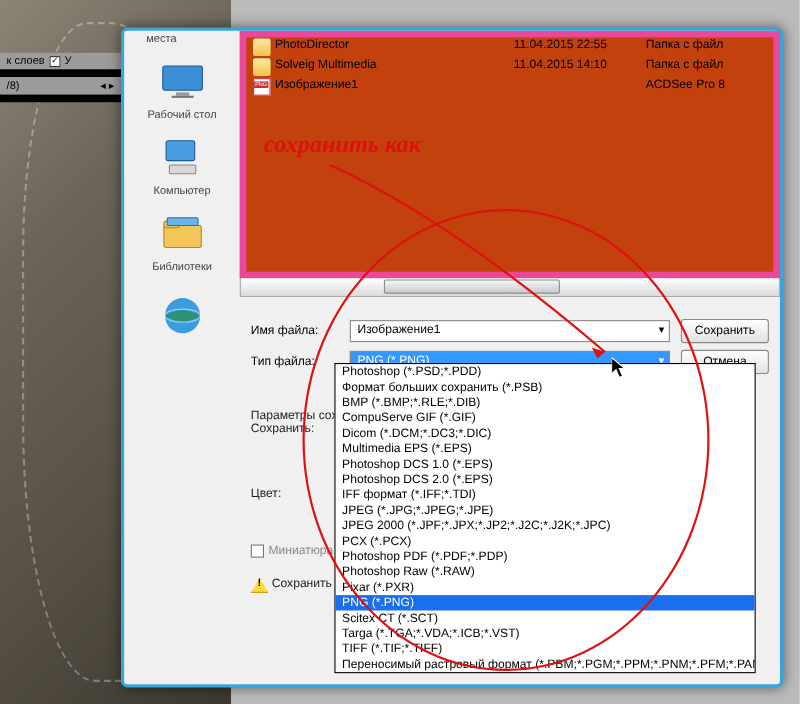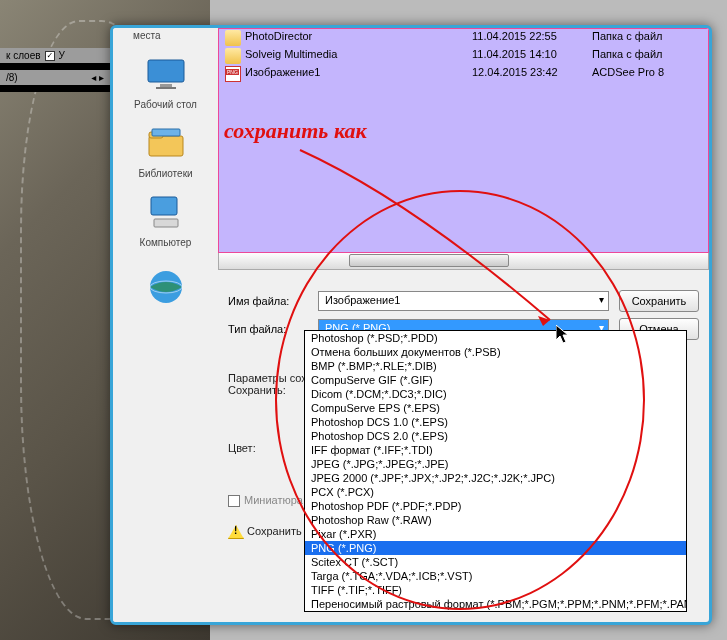--- a/index.html
+++ b/index.html
@@ -9,21 +9,21 @@
   .ps-top { position: absolute; left: 0; top: 48px; width: 110px; }
   .ps-strip { background: #9c9c9c; color: #000; font-size: 10px; padding: 2px 6px; border-bottom: 7px solid #000000; display: flex; align-items: center; gap: 4px; }
   .ps-check { width: 10px; height: 10px; background: #fff; border: 1px solid #333; display: inline-block; }
   .ps-check::after { content: "✓"; font-size: 8px; position: relative; top: -3px; left: 1px; }
   .dialog { position: absolute; left: 110px; top: 25px; right: 15px; bottom: 15px; background: #f0f0f0; border: 3px solid #38a5d8; border-radius: 6px; box-shadow: 0 0 12px rgba(0,0,0,.5); overflow: hidden; }
   .places { position: absolute; left: 0; top: 0; width: 105px; bottom: 0; background: #f0f0f0; padding: 0 20px; }
   .place { text-align: center; margin-top: 12px; cursor: pointer; }
   .place-icon { width: 42px; height: 42px; margin: 0 auto 4px; display: flex; align-items: center; justify-content: center; }
   .place-label { font-size: 10px; color: #444; }
   .main { position: absolute; left: 105px; right: 0; top: 0; bottom: 0; }
-  .filelist { background: #c4b5fd; border: 1px solid #ec4899; height: 225px; overflow: hidden; }
+  .filelist { background: #c2410c; border: 6px solid #ec4899; height: 225px; overflow: hidden; }
   .frow { display: flex; padding: 1px 6px; font-size: 11px; }
   .fico { width: 16px; height: 16px; margin-right: 4px; }
   .fname { flex: 1; }
   .fdate { width: 120px; text-align: left; }
   .ftype { width: 110px; text-align: left; overflow: hidden; white-space: nowrap; }
   .folder-ico { background: linear-gradient(#ffe9a3,#f0c24c); border-radius: 2px; }
   .png-ico { background: #fff; border: 1px solid #c33; position: relative; }
   .png-ico::after { content: "PNG"; position: absolute; top: 2px; left: 0; font-size: 5px; background: #c33; color: #fff; padding: 0 1px; }
   .hscroll { height: 17px; background: linear-gradient(#fefefe,#dcdcdc); border: 1px solid #aaa; border-top: none; position: relative; }
   .hscroll-thumb { position: absolute; left: 130px; top: 1px; width: 160px; height: 13px; background: linear-gradient(#f5f5f5,#cacaca); border: 1px solid #888; border-radius: 2px; }
@@ -36,21 +36,21 @@
   .btn { width: 80px; height: 22px; background: linear-gradient(#fefefe,#e2e2e2); border: 1px solid #888; border-radius: 3px; font-size: 11px; cursor: pointer; }
   .options { padding: 6px 10px 0; color: #222; }
   .opt-row { display: flex; align-items: flex-start; margin-bottom: 4px; }
   .opt-label { width: 175px; }
   .warn-ico { width: 16px; height: 14px; display: inline-block; background: #ffdc3a; clip-path: polygon(50% 0,100% 100%,0 100%); border: 1px solid #c59a00; position: relative; }
   .warn-ico::after { content: "!"; position: absolute; left: 5px; top: -1px; font-size: 10px; font-weight: bold; color: #000; }
   .chk { width: 12px; height: 12px; background: #fff; border: 1px solid #777; display: inline-block; margin-right: 4px; vertical-align: middle; }
   .dropdown { position: absolute; left: 304px; top: 330px; width: 383px; background: #fff; border: 1px solid #000; font-size: 11px; z-index: 50; }
   .dd-item { padding: 0 6px; height: 14px; line-height: 14px; white-space: nowrap; overflow: hidden; cursor: pointer; }
   .dd-item.hl { background: #1a6fef; color: #fff; }
-  .annot { position: absolute; left: 224px; top: 118px; color: #e01010; font: italic bold 22px Georgia, serif; z-index: 60; pointer-events: none; }
+  .annot { position: absolute; left: 240px; top: 118px; color: #e01010; font: italic bold 22px Georgia, serif; z-index: 60; pointer-events: none; }
   .oval { position: absolute; left: 275px; top: 190px; width: 370px; height: 420px; border: 2px solid #e01010; border-radius: 50%; z-index: 59; pointer-events: none; }
   .arrow { position: absolute; left: 290px; top: 140px; z-index: 60; pointer-events: none; }
   .cursor { position: absolute; left: 556px; top: 325px; z-index: 70; pointer-events: none; }
 </style>
 </head>
 <body>
 
 <div class="bg-photo"></div>
 
 <div class="ps-top">
@@ -75,35 +75,35 @@
             <rect x="2" y="2" width="36" height="22" rx="2" fill="#3b8fd6" stroke="#1a5a99"></rect>
             <rect x="14" y="26" width="12" height="3" fill="#999"></rect>
             <rect x="10" y="29" width="20" height="2" fill="#777"></rect>
           </svg>
       </div>
       <div class="place-label">Рабочий стол</div>
     </div>
     <div class="place">
       <div class="place-icon">
         <svg width="40" height="34" viewBox="0 0 40 34">
+            <rect x="5" y="2" width="26" height="18" rx="2" fill="#4a9edf" stroke="#1a5a99"></rect>
+            <rect x="8" y="24" width="24" height="8" rx="1" fill="#d8d8d8" stroke="#888"></rect>
+          </svg>
+      </div>
+      <div class="place-label">Компьютер</div>
+    </div>
+    <div class="place">
+      <div class="place-icon">
+        <svg width="40" height="34" viewBox="0 0 40 34">
             <rect x="3" y="10" width="34" height="20" rx="2" fill="#f3c659" stroke="#b8871f"></rect>
             <rect x="3" y="6" width="14" height="6" rx="2" fill="#f3c659" stroke="#b8871f"></rect>
             <rect x="6" y="3" width="28" height="7" rx="1" fill="#6cb2e8" stroke="#2a6fa8"></rect>
           </svg>
       </div>
       <div class="place-label">Библиотеки</div>
-    </div>
-    <div class="place">
-      <div class="place-icon">
-        <svg width="40" height="34" viewBox="0 0 40 34">
-            <rect x="5" y="2" width="26" height="18" rx="2" fill="#4a9edf" stroke="#1a5a99"></rect>
-            <rect x="8" y="24" width="24" height="8" rx="1" fill="#d8d8d8" stroke="#888"></rect>
-          </svg>
-      </div>
-      <div class="place-label">Компьютер</div>
     </div>
     <div class="place" style="margin-top:18px">
       <div class="place-icon">
         <svg width="40" height="40" viewBox="0 0 40 40">
             <circle cx="20" cy="20" r="16" fill="#3b9de0"></circle>
             <path d="M4 20 Q20 10 36 20 Q20 30 4 20" fill="#2a8a4a" opacity=".7"></path>
             <ellipse cx="20" cy="20" rx="16" ry="6" fill="none" stroke="#fff" stroke-width="1" opacity=".5"></ellipse>
           </svg>
       </div>
     </div>
@@ -119,21 +119,20 @@
         </div>
         <div class="frow">
           <div class="fico folder-ico"></div>
           <div class="fname">Solveig Multimedia</div>
           <div class="fdate">11.04.2015 14:10</div>
           <div class="ftype">Папка с файл</div>
         </div>
         <div class="frow">
           <div class="fico png-ico"></div>
           <div class="fname">Изображение1</div>
-          <div class="fdate">12.04.2015 23:42</div>
           <div class="ftype">ACDSee Pro 8</div>
         </div>
       </div>
     <div class="hscroll">
       <div class="hscroll-thumb"></div>
     </div>
 
     <div class="fields">
       <div class="frow2">
         <div class="flabel">Имя файла:</div>
@@ -164,25 +163,25 @@
       <div class="opt-row" style="margin-top:18px">
         <span class="warn-ico"></span>
         &nbsp;<span>Сохранить файл</span>
       </div>
     </div>
   </div>
 </div>
 
 <div class="dropdown" id="dropdown">
     <div class="dd-item">Photoshop (*.PSD;*.PDD)</div>
-    <div class="dd-item">Отмена больших документов (*.PSB)</div>
+    <div class="dd-item">Формат больших сохранить (*.PSB)</div>
     <div class="dd-item">BMP (*.BMP;*.RLE;*.DIB)</div>
     <div class="dd-item">CompuServe GIF (*.GIF)</div>
     <div class="dd-item">Dicom (*.DCM;*.DC3;*.DIC)</div>
-    <div class="dd-item">CompuServe EPS (*.EPS)</div>
+    <div class="dd-item">Multimedia EPS (*.EPS)</div>
     <div class="dd-item">Photoshop DCS 1.0 (*.EPS)</div>
     <div class="dd-item">Photoshop DCS 2.0 (*.EPS)</div>
     <div class="dd-item">IFF формат (*.IFF;*.TDI)</div>
     <div class="dd-item">JPEG (*.JPG;*.JPEG;*.JPE)</div>
     <div class="dd-item">JPEG 2000 (*.JPF;*.JPX;*.JP2;*.J2C;*.J2K;*.JPC)</div>
     <div class="dd-item">PCX (*.PCX)</div>
     <div class="dd-item">Photoshop PDF (*.PDF;*.PDP)</div>
     <div class="dd-item">Photoshop Raw (*.RAW)</div>
     <div class="dd-item">Pixar (*.PXR)</div>
     <div class="dd-item hl">PNG (*.PNG)</div>

